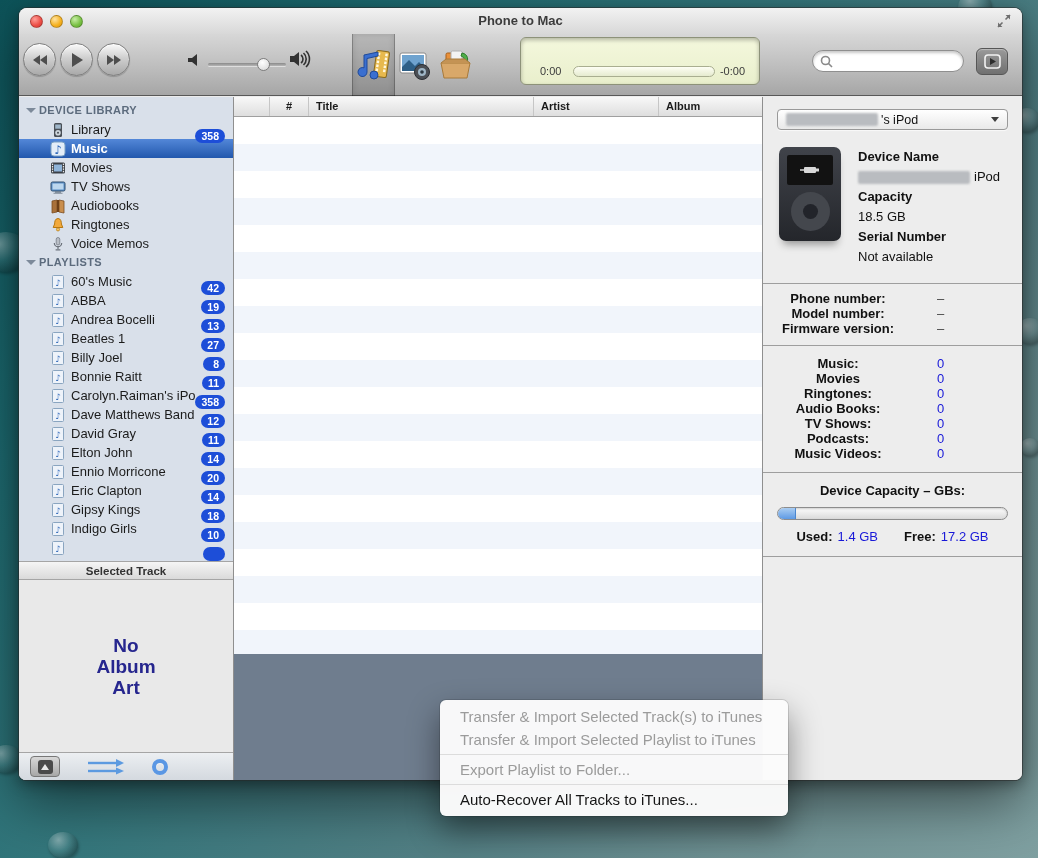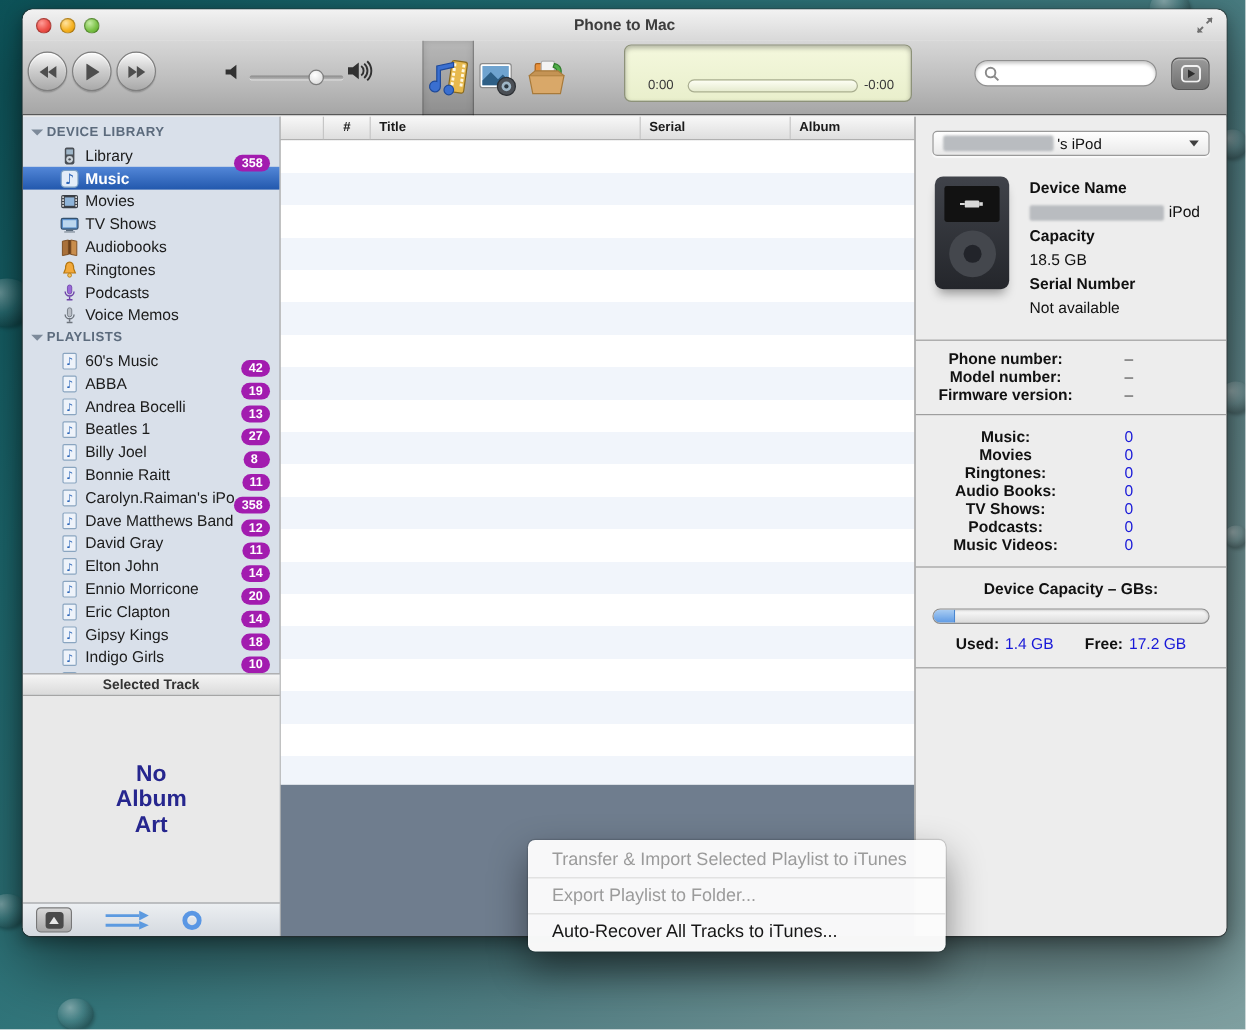--- a/index.html
+++ b/index.html
@@ -66,22 +66,22 @@
   .side-list { flex: 1; overflow: hidden; padding-top: 4px; }
   .side-header { height: 19px; line-height: 19px; padding-left: 20px; font-size: 11px; font-weight: bold;
     color: #5c6b7d; letter-spacing: .4px; position: relative; }
   .side-header::before { content: ""; position: absolute; left: 7px; top: 7px;
     border: 5px solid transparent; border-top-color: #7d8道a; border-top-color: #7d8a9a; border-bottom: none; }
   .side-item { height: 19px; display: flex; align-items: center; padding: 0 8px 0 31px;
     font-size: 13px; color: #1b1b1b; }
   .side-item.selected { background: linear-gradient(#5387d8, #2258ad); color: #fff; font-weight: bold; }
   .side-icon { width: 16px; height: 16px; margin-right: 5px; flex: none; }
   .side-label { flex: 1; white-space: nowrap; overflow: hidden; }
-  .badge { background: #a21caf; color: #fff; font-size: 10.5px; font-weight: bold;
-    border-radius: 8px; padding: 0 6px; height: 14px; line-height: 14px; min-width: 22px; text-align: left; margin-top: 13px; }
+  .badge { background: #1d4ed8; color: #fff; font-size: 10.5px; font-weight: bold;
+    border-radius: 8px; padding: 0 6px; height: 14px; line-height: 14px; min-width: 22px; text-align: right; margin-top: 13px; }
   .selected-track-bar { height: 19px; line-height: 18px; text-align: center; font-size: 11.5px; font-weight: bold;
     color: #333; background: linear-gradient(#f5f5f5, #dadada); border-top: 1px solid #a5a5a5; border-bottom: 1px solid #a5a5a5; }
   .album-art { height: 172px; background: #e9e9e9; display: flex; align-items: center; justify-content: center; }
   .no-art { font-size: 19px; font-weight: bold; color: #26268e; line-height: 21px; text-align: center; }
   .side-bottom { height: 28px; background: linear-gradient(#eceff2, #d4d9df); border-top: 1px solid #a5a5a5;
     display: flex; align-items: center; padding-left: 11px; gap: 26px; }
   .art-toggle { width: 30px; height: 21px; border-radius: 4px; border: 1px solid #777;
     background: linear-gradient(#d8d8d8, #a7a7a7); display: flex; align-items: center; justify-content: center; }
   .art-toggle .inner { width: 15px; height: 14px; border-radius: 3px; background: #4a4a4a;
     display: flex; align-items: center; justify-content: center; }
@@ -328,29 +328,20 @@
           </div>
 
           <div class="side-item">
             <svg class="side-icon" viewBox="0 0 16 16">
               <path d="M8 1.5 C5 1.5 4.6 5 4.6 7 L3.2 10.5 H12.8 L11.4 7 C11.4 5 11 1.5 8 1.5 Z" fill="#f2a93b" stroke="#b57711"></path>
               <circle cx="8" cy="12.4" r="1.6" fill="#f6c55e" stroke="#b57711" stroke-width=".7"></circle>
             </svg>
             <span class="side-label">Ringtones</span>
           </div>
 
-          <div class="side-item">
-            <svg class="side-icon" viewBox="0 0 16 16">
-              <rect x="6.2" y="1.5" width="3.6" height="7.5" rx="1.8" fill="#9a6ad8" stroke="#6e43a8" stroke-width=".7"></rect>
-              <path d="M4.3 7 a3.7 3.7 0 0 0 7.4 0" stroke="#6e43a8" fill="none" stroke-width="1.2"></path>
-              <line x1="8" y1="11" x2="8" y2="13.2" stroke="#6e43a8" stroke-width="1.2"></line>
-              <line x1="5.6" y1="13.8" x2="10.4" y2="13.8" stroke="#6e43a8" stroke-width="1.2"></line>
-            </svg>
-            <span class="side-label">Podcasts</span>
-          </div>
 
           <div class="side-item">
             <svg class="side-icon" viewBox="0 0 16 16">
               <rect x="6.2" y="1.5" width="3.6" height="7.5" rx="1.8" fill="#b9bec6" stroke="#6d737c" stroke-width=".7"></rect>
               <path d="M4.3 7 a3.7 3.7 0 0 0 7.4 0" stroke="#6d737c" fill="none" stroke-width="1.2"></path>
               <line x1="8" y1="11" x2="8" y2="13.2" stroke="#6d737c" stroke-width="1.2"></line>
               <line x1="5.6" y1="13.8" x2="10.4" y2="13.8" stroke="#6d737c" stroke-width="1.2"></line>
             </svg>
             <span class="side-label">Voice Memos</span>
           </div>
@@ -504,21 +495,21 @@
           </svg>
           <div class="ring"></div>
         </div>
       </div>
 
       <div class="table">
         <div class="thead">
           <div class="th th-blank"></div>
           <div class="th th-num">#</div>
           <div class="th th-title">Title</div>
-          <div class="th th-artist">Serial</div>
+          <div class="th th-artist">Artist</div>
           <div class="th th-album">Album</div>
         </div>
         <div class="tbody"></div>
         <div class="tvoid"></div>
       </div>
 
       <div class="dpanel">
         <div class="sec1">
           <div class="device-select">
             <span class="redact r1"></span>
@@ -602,19 +593,20 @@
             <span><span class="b">Used:</span><span class="blue">1.4 GB</span></span>
             <span><span class="b">Free:</span><span class="blue">17.2 GB</span></span>
           </div>
         </div>
         <div class="sec5"></div>
       </div>
     </div>
   </div>
 
   <div class="context-menu">
+    <div class="menu-item disabled">Transfer &amp; Import Selected Track(s) to iTunes</div>
     <div class="menu-item disabled">Transfer &amp; Import Selected Playlist to iTunes</div>
     <div class="menu-sep"></div>
     <div class="menu-item disabled">Export Playlist to Folder...</div>
     <div class="menu-sep"></div>
     <div class="menu-item">Auto-Recover All Tracks to iTunes...</div>
   </div>
 </div>
 
 </body></html>

